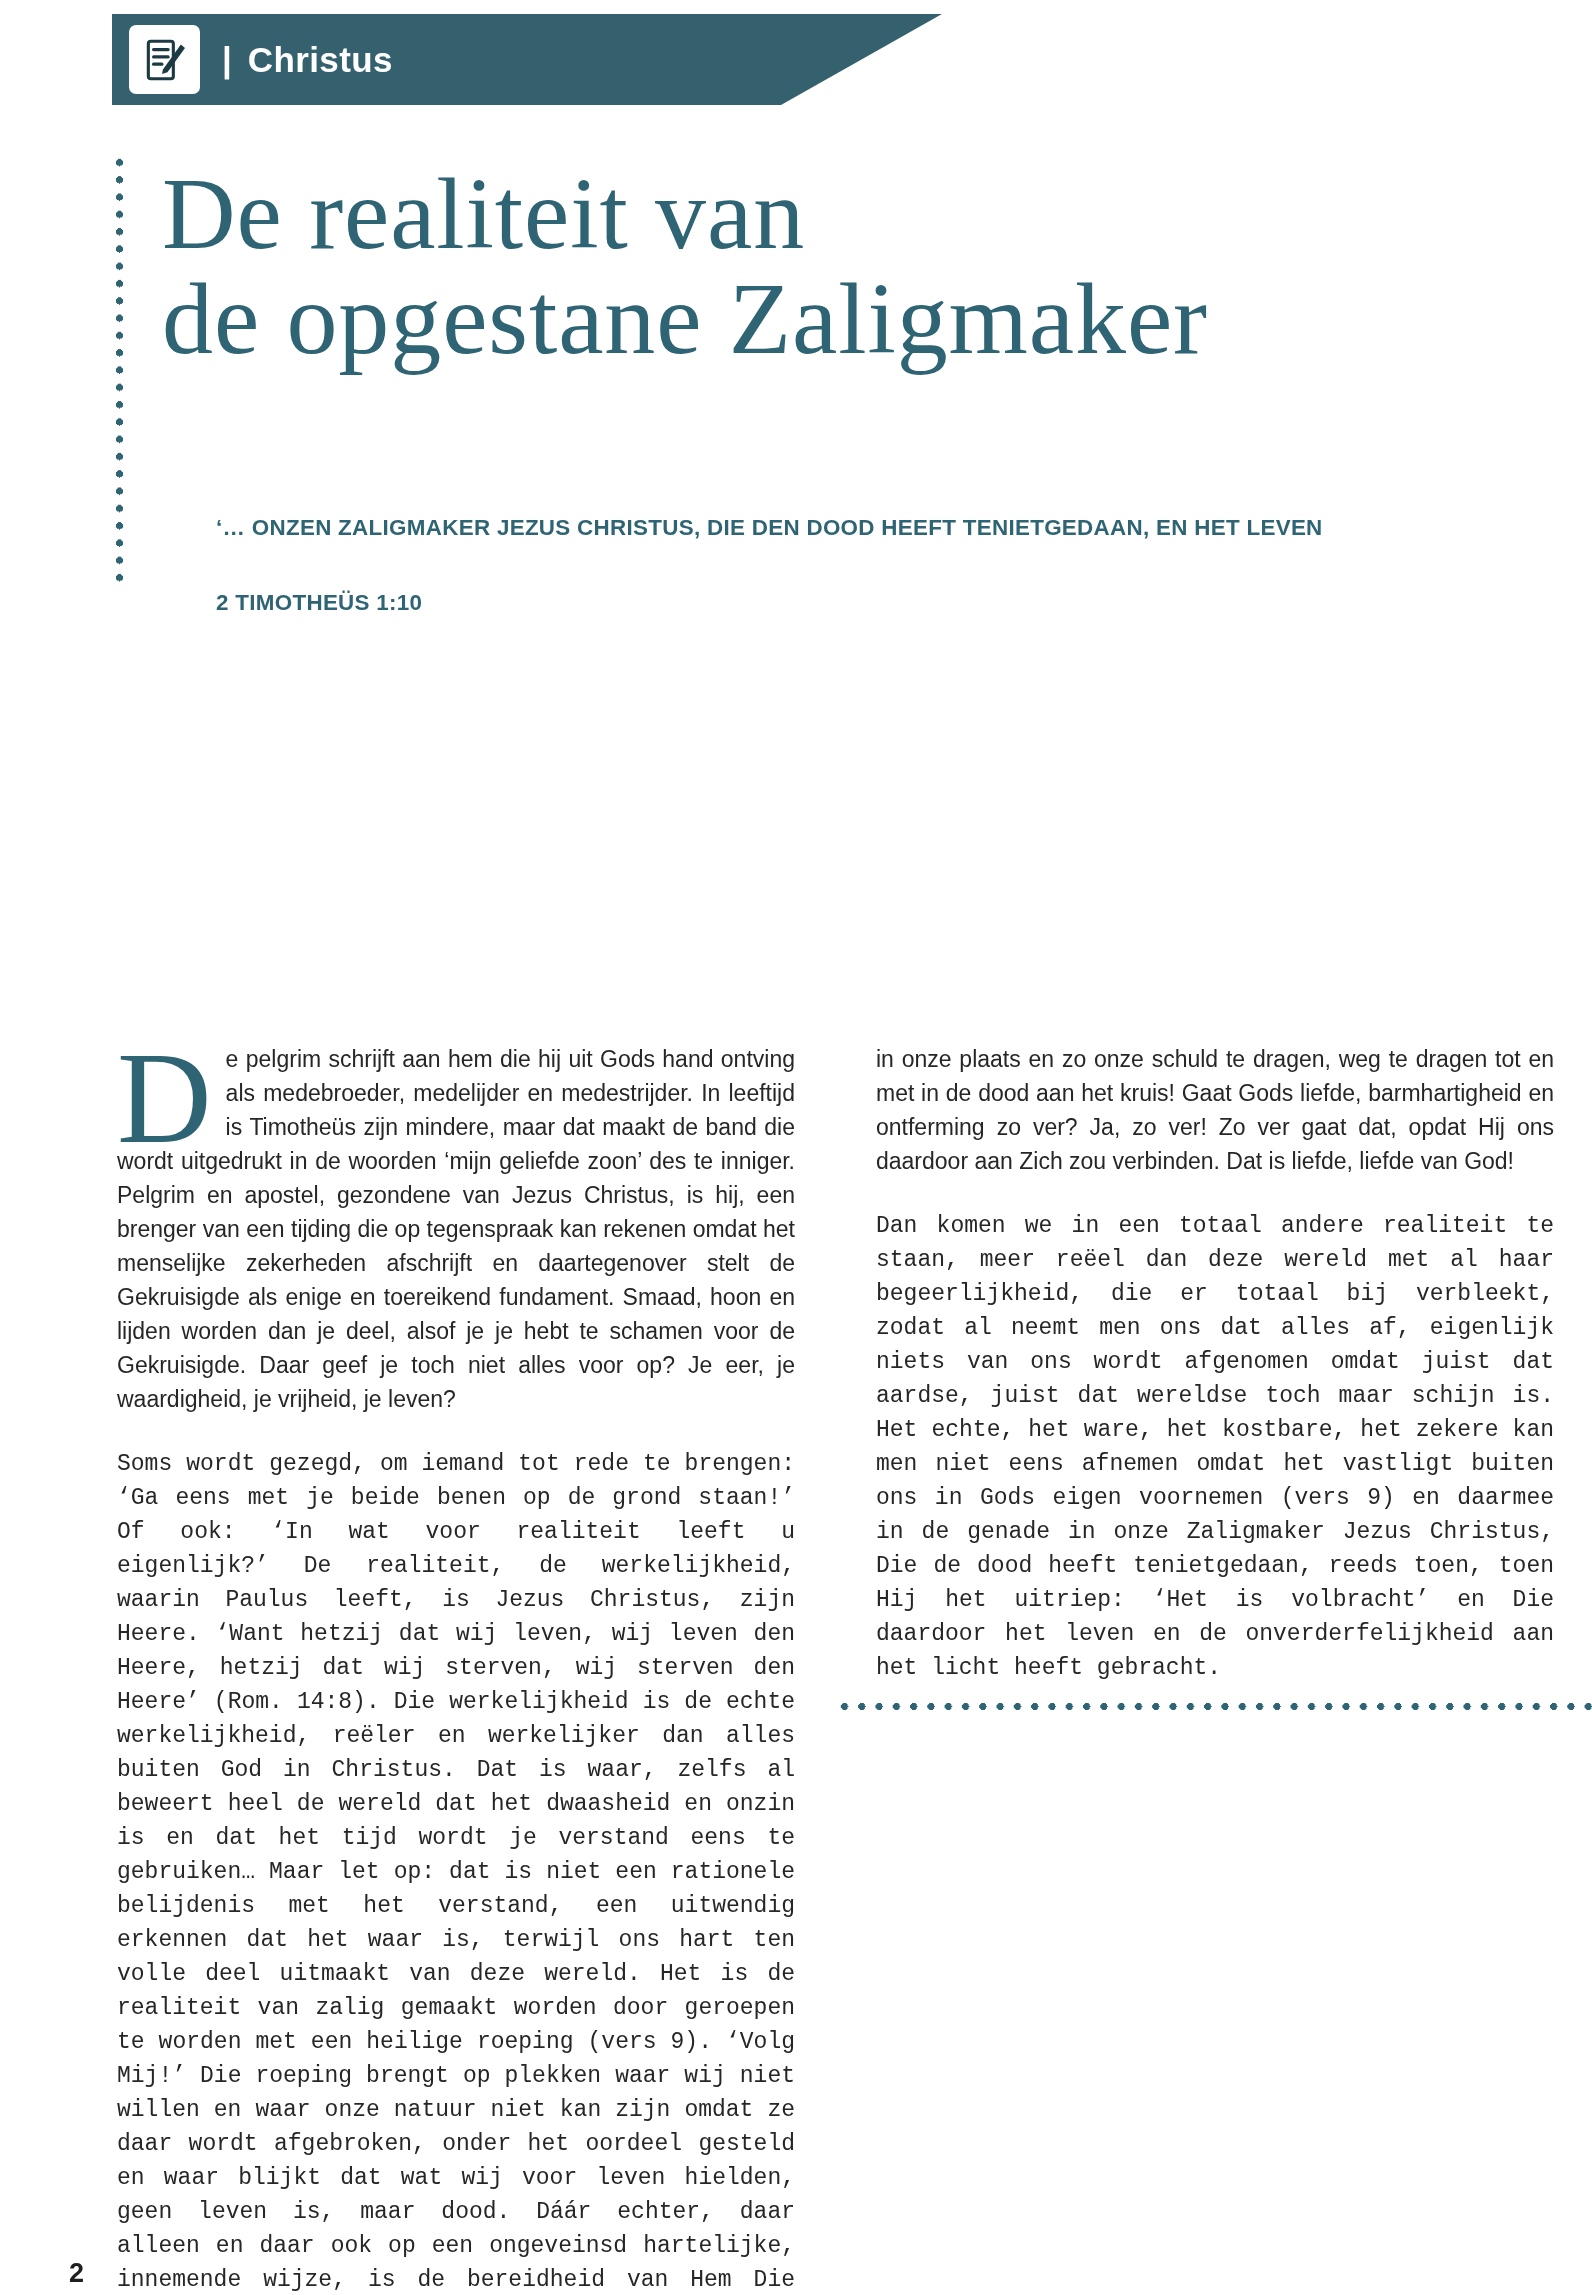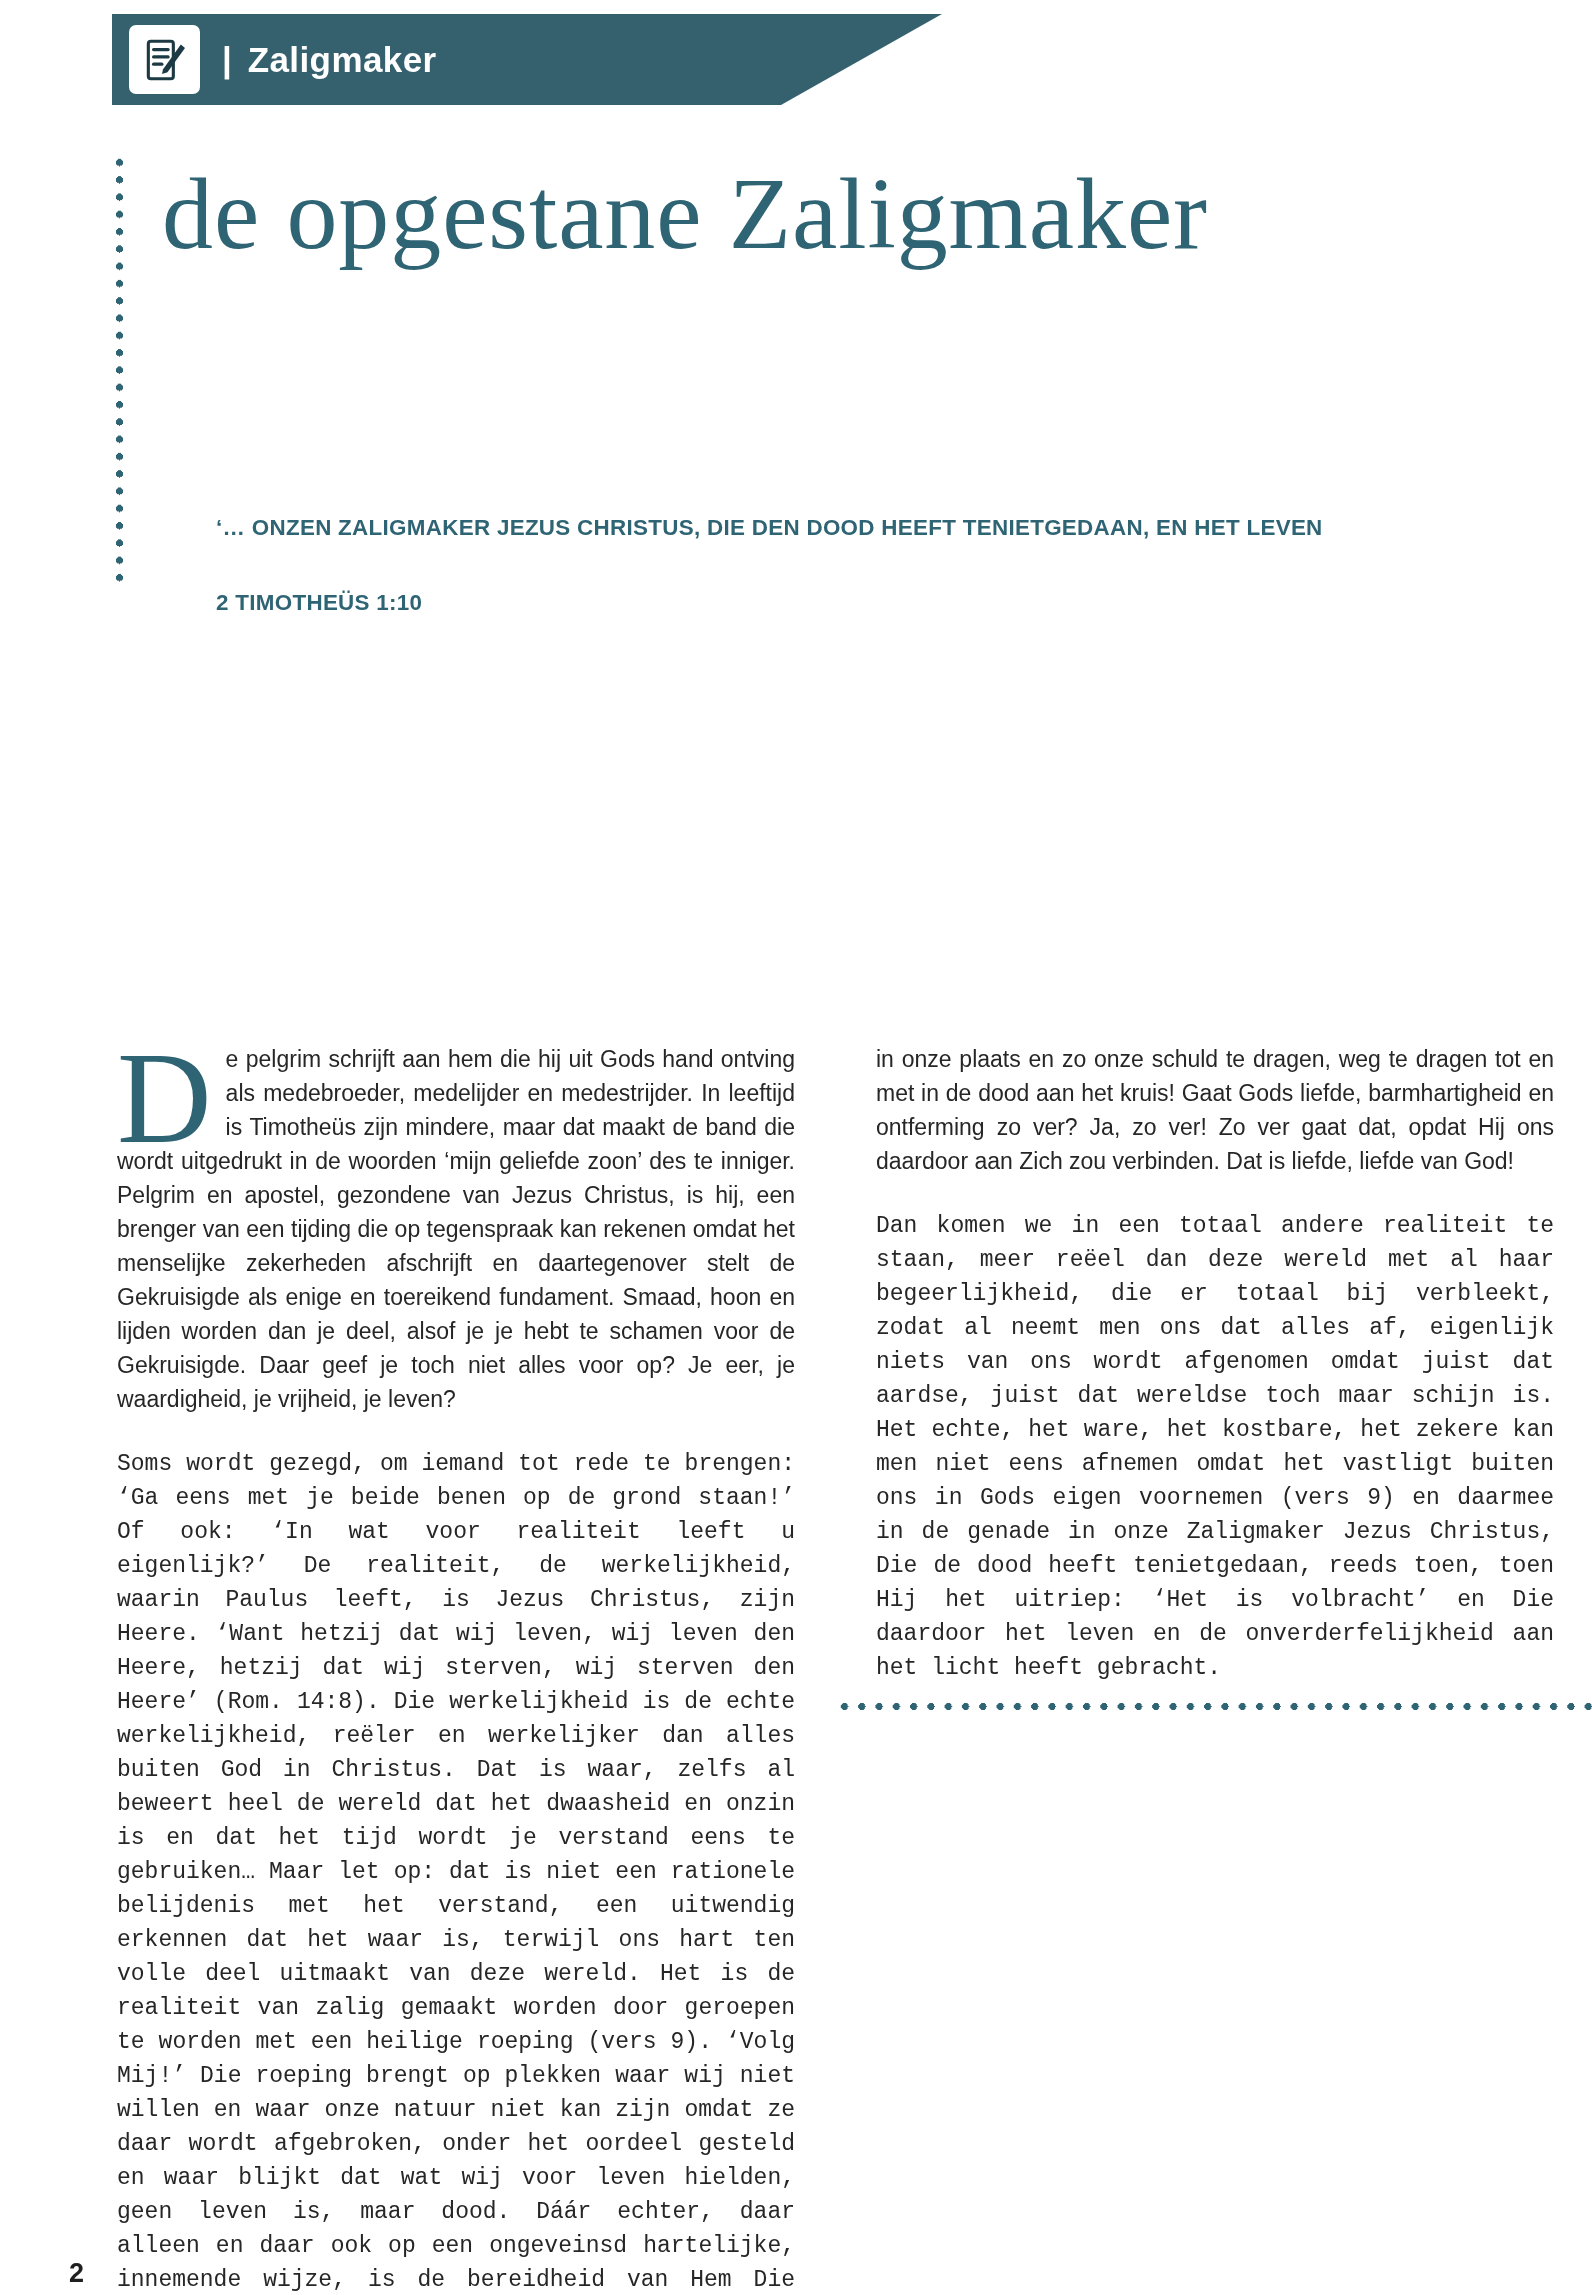--- a/index.html
+++ b/index.html
@@ -87,27 +87,28 @@
           <rect x="4" y="3" width="12" height="18" rx="1.2"></rect>
           <line x1="6.5" y1="7" x2="13.5" y2="7"></line>
           <line x1="6.5" y1="10.5" x2="13.5" y2="10.5"></line>
           <line x1="6.5" y1="14" x2="10.5" y2="14"></line>
         </g>
         <path d="M11 16.5 L19.6 4.6 L21.6 6.2 L13.2 17.9 L10.6 18.7 Z" fill="#1d3a44"></path>
       </svg>
     </div>
     <div class="banner-text">
       <span class="sep">|</span>
-      <span>Zaligmaker</span>
+      <span>Christus</span>
     </div>
   </div>
 
   <div class="dots-v"></div>
 
   <h1 class="title">
+    <div>De realiteit van</div>
     <div>de opgestane Zaligmaker</div>
   </h1>
 
   <div class="quote">
     <div class="q-line">‘… ONZEN ZALIGMAKER JEZUS CHRISTUS, DIE DEN DOOD HEEFT TENIETGEDAAN, EN HET LEVEN</div>
     <div class="q-ref">2 TIMOTHEÜS 1:10</div>
   </div>
 
   <div class="col col1">
     <p><span class="dropcap">D</span><span>e pelgrim schrijft aan hem die hij uit Gods hand ontving als medebroeder, medelijder en medestrijder. In leeftijd is Timotheüs zijn mindere, maar dat maakt de band die wordt uitgedrukt in de woorden ‘mijn geliefde zoon’ des te inniger. Pelgrim en apostel, gezondene van Jezus Christus, is hij, een brenger van een tijding die op tegenspraak kan rekenen omdat het menselijke zekerheden afschrijft en daartegenover stelt de Gekruisigde als enige en toereikend fundament. Smaad, hoon en lijden worden dan je deel, alsof je je hebt te schamen voor de Gekruisigde. Daar geef je toch niet alles voor op? Je eer, je waardigheid, je vrijheid, je leven?</span></p>

